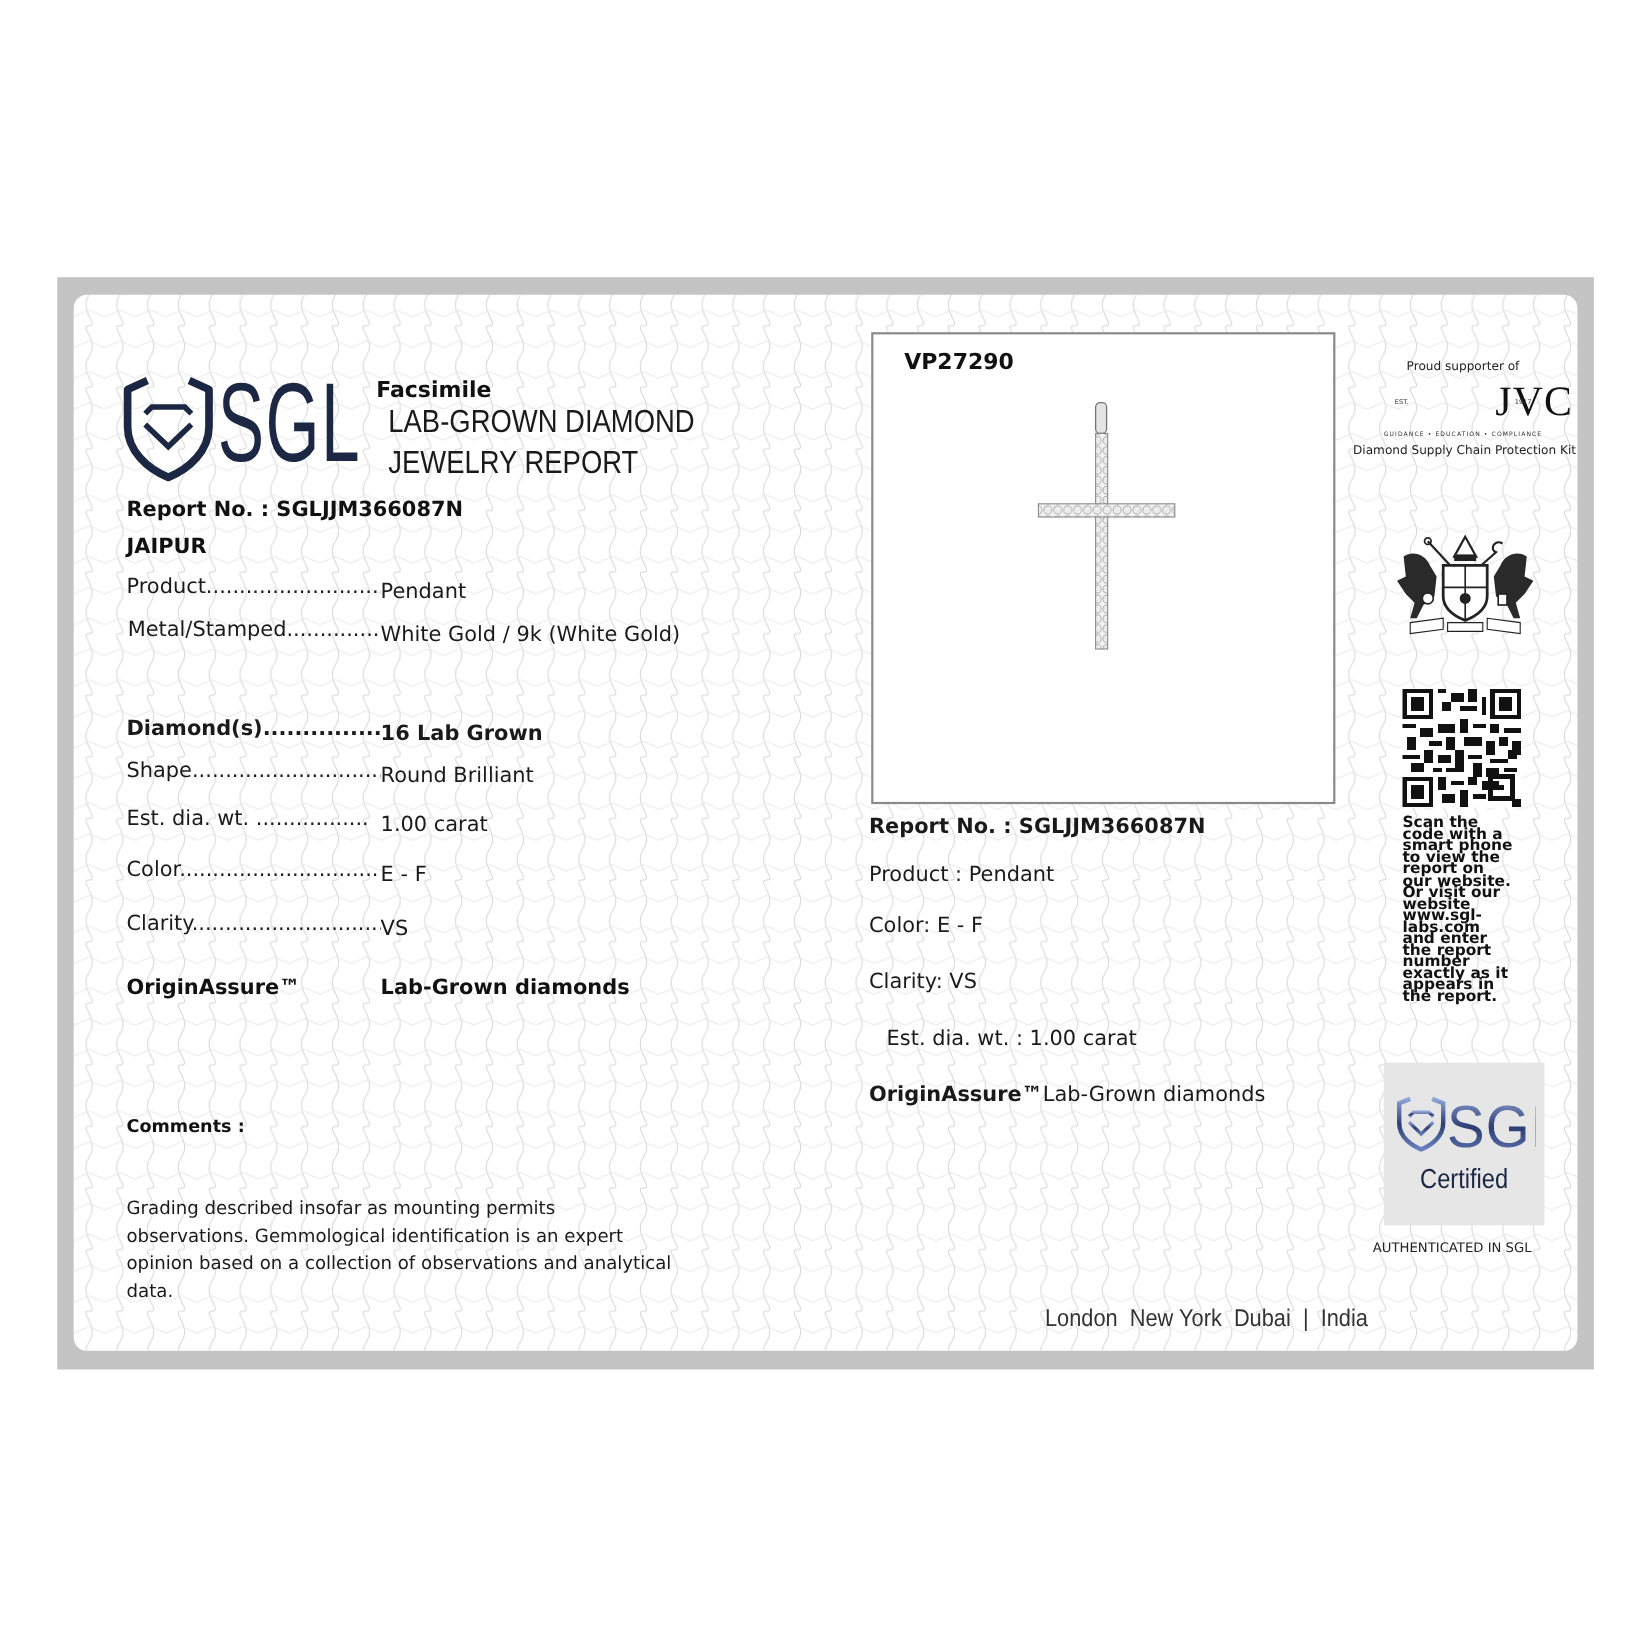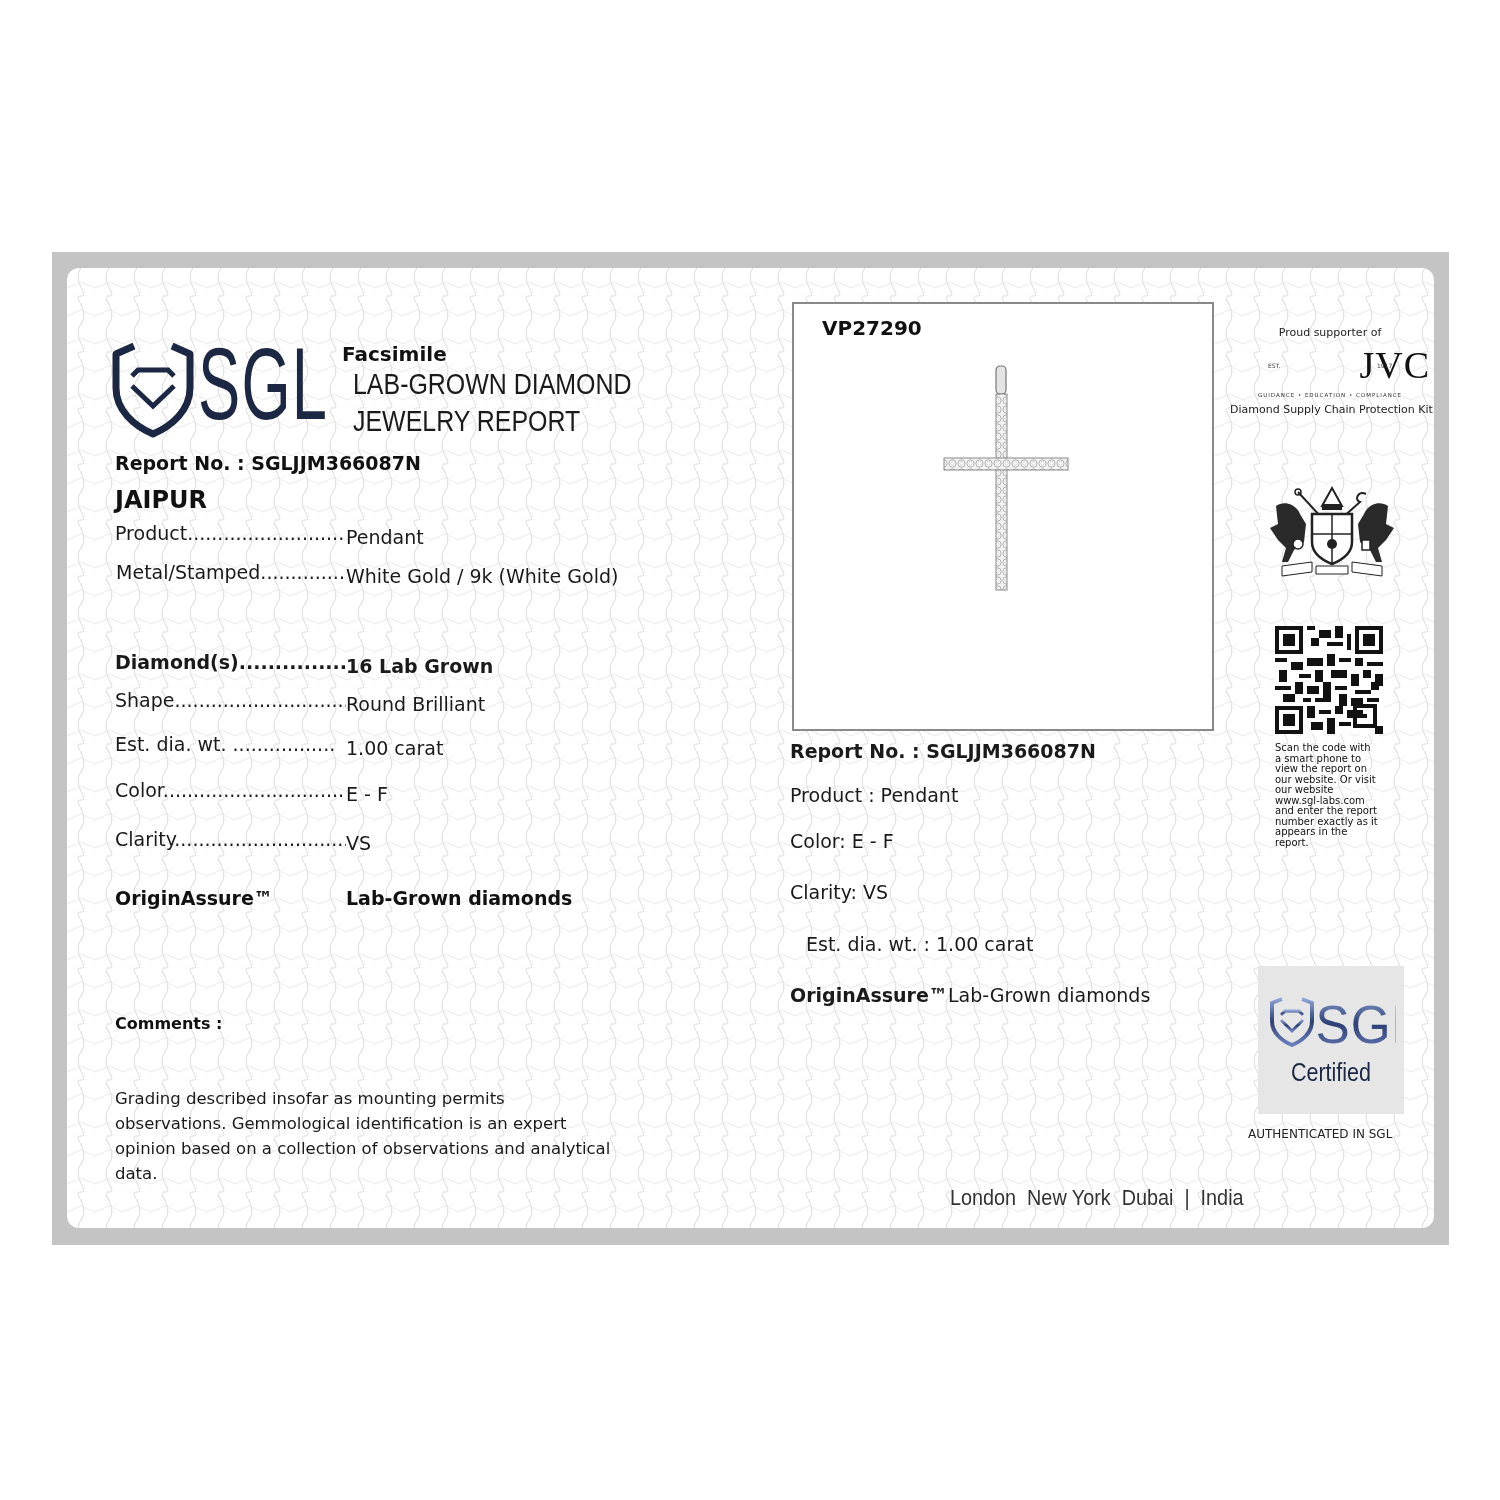--- a/index.html
+++ b/index.html
@@ -27,21 +27,21 @@
   }
   .facsimile { left: 342px; top: 342px; font-size: 20px; font-weight: bold; color: #111; }
   .title-line {
     font-family: "Liberation Sans", sans-serif; font-size: 29px; color: #1a1a1a;
     transform: scaleX(0.86); transform-origin: left top; white-space: nowrap;
   }
   .t1 { left: 353px; top: 368px; }
   .t2 { left: 353px; top: 405px; }
 
   .report-no-left { left: 115px; top: 452px; font-size: 19px; font-weight: bold; white-space: nowrap; }
-  .city { left: 115px; top: 486px; font-size: 24px; font-weight: bold; }
+  .city { left: 115px; top: 486px; font-size: 19px; font-weight: bold; }
 
   .row { position: absolute; left: 115px; font-size: 19px; white-space: nowrap; color: #1a1a1a; }
   .row .lbl { display: inline-block; width: 231px; overflow: hidden; white-space: nowrap; }
   .row .val { display: inline-block; }
   .row.bold { font-weight: bold; }
   .origin-left { position: absolute; left: 115px; top: 887px; font-size: 19px; font-weight: bold; }
   .origin-left-val { position: absolute; left: 346px; top: 887px; font-size: 19px; font-weight: bold; }
 
   .comments-h { left: 115px; top: 1014px; font-size: 16px; font-weight: bold; }
   .comments-p { left: 115px; top: 1038px; font-size: 16.5px; line-height: 25px; width: 500px; color: #1a1a1a; margin-top: 48px; }
@@ -60,21 +60,21 @@
   
   .jvc-sup { left: 1230px; top: 326px; width: 200px; text-align: center; font-size: 11px; color: #222; }
   .jvc-logo { left: 1230px; top: 343px; width: 200px; text-align: right; font-family: "Liberation Serif", serif; font-size: 38px; color: #111; letter-spacing: 1px; }
   .jvc-est { left: 1268px; top: 362px; font-size: 6px; color: #333; }
   .jvc-year { left: 1377px; top: 362px; font-size: 6px; color: #333; }
   .jvc-tag { left: 1230px; top: 392px; width: 200px; text-align: center; font-size: 5.5px; letter-spacing: 1px; color: #333; }
   .jvc-kit { left: 1230px; top: 403px; width: 200px; text-align: center; font-size: 11px; color: #222; white-space: nowrap; }
 
   .crest { position: absolute; left: 1262px; top: 484px; width: 140px; height: 96px; }
   .qr { position: absolute; left: 1275px; top: 626px; width: 108px; height: 108px; background: #fff; }
-  .qr-text { left: 1275px; top: 743px; width: 104px; font-size: 10px; line-height: 10.5px; font-weight: normal; color: #111; }
+  .qr-text { left: 1275px; top: 743px; width: 104px; font-size: 14px; line-height: 10.5px; font-weight: bold; color: #111; }
 
   .cert {
     position: absolute; left: 1258px; top: 966px; width: 146px; height: 148px;
     background: #e6e6e6;
   }
   .cert-logo { position: absolute; left: 1268px; top: 995px; width: 128px; height: 56px; }
   .cert-word { left: 1258px; top: 1058px; width: 146px; text-align: center; font-family: "Liberation Sans", sans-serif; font-size: 25px; color: #1c2744; transform: scaleX(0.86); }
   .auth { left: 1248px; top: 1127px; width: 166px; text-align: left; font-size: 12px; color: #222; white-space: nowrap; }
 
   .cities { left: 950px; top: 1185px; font-family: "Liberation Sans", sans-serif; font-size: 22px; color: #333; white-space: nowrap; transform: scaleX(0.9); transform-origin: left top; }

